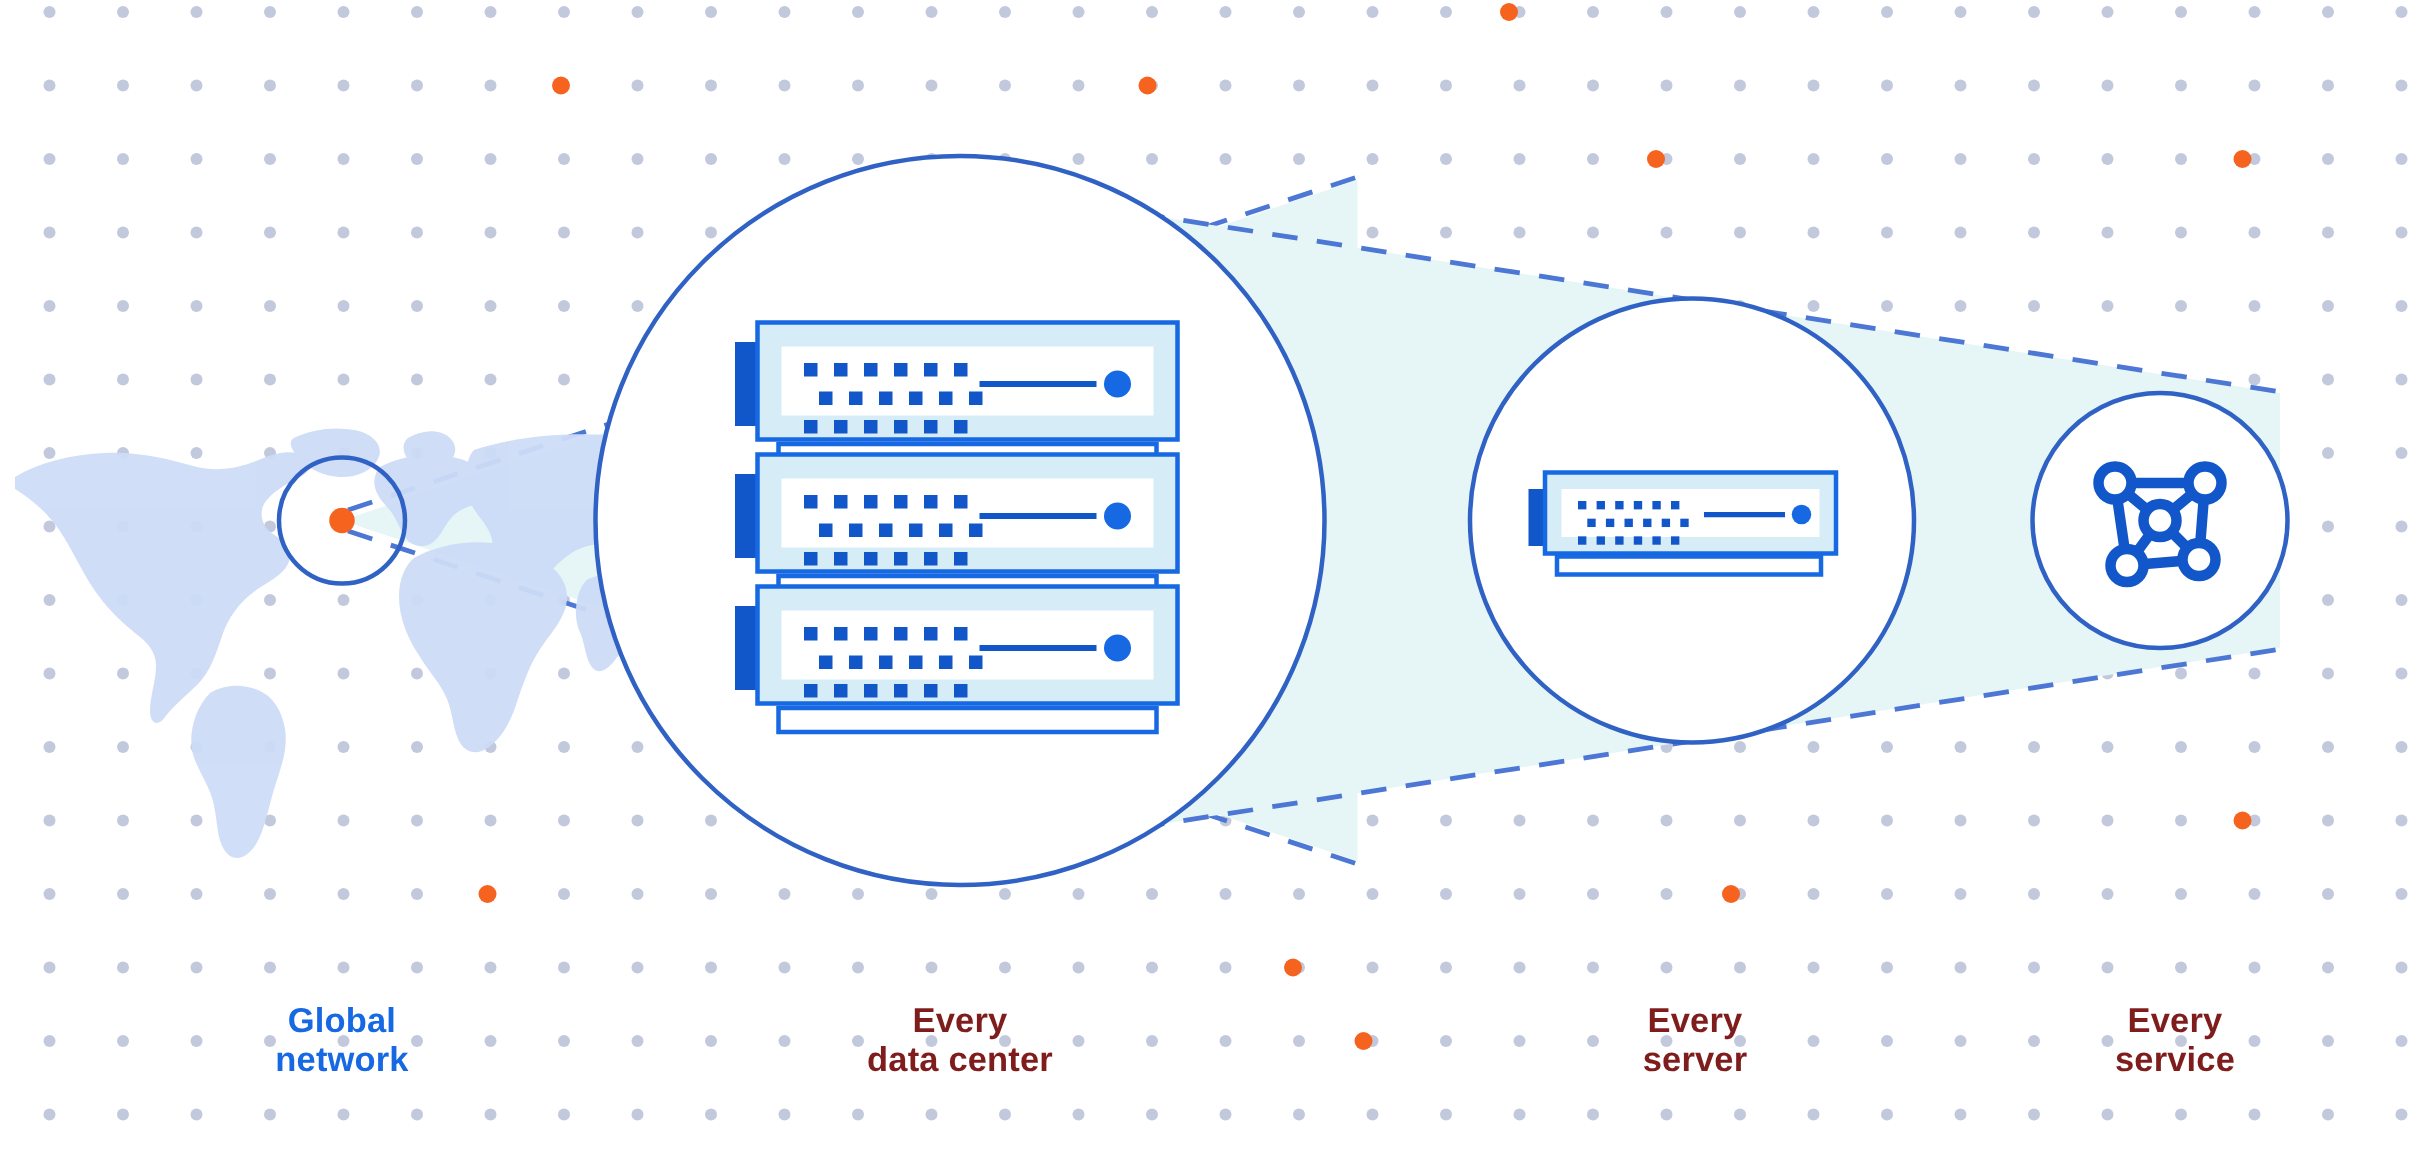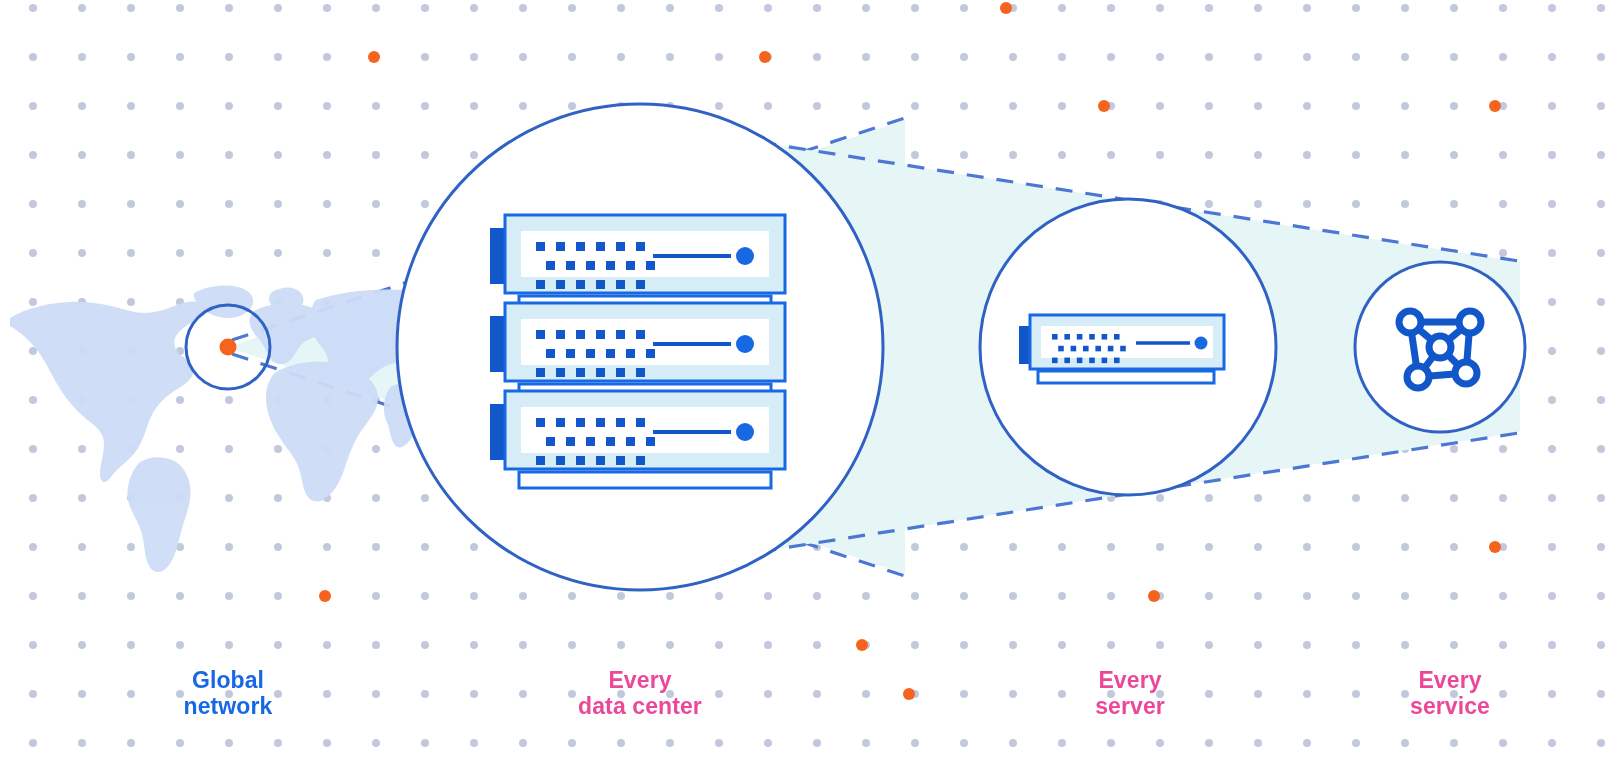--- a/index.html
+++ b/index.html
@@ -34,21 +34,21 @@
     pointer-events: none;
   }
   .stage-label {
     position: absolute;
     text-align: center;
     font-size: 23px;
     font-weight: 700;
     line-height: 1.12;
     letter-spacing: 0.1px;
     white-space: pre-line;
-    color: #ec4899;
+    color: #7f1d1d;
   }
   .stage-label.accent { color: #1668e3; }
   #label-global   { left: 128px;  top: 668px; width: 200px; }
   #label-dc       { left: 540px;  top: 668px; width: 200px; }
   #label-server   { left: 1030px; top: 668px; width: 200px; }
   #label-service  { left: 1350px; top: 668px; width: 200px; }
 </style>
 </head>
 <body>
 

